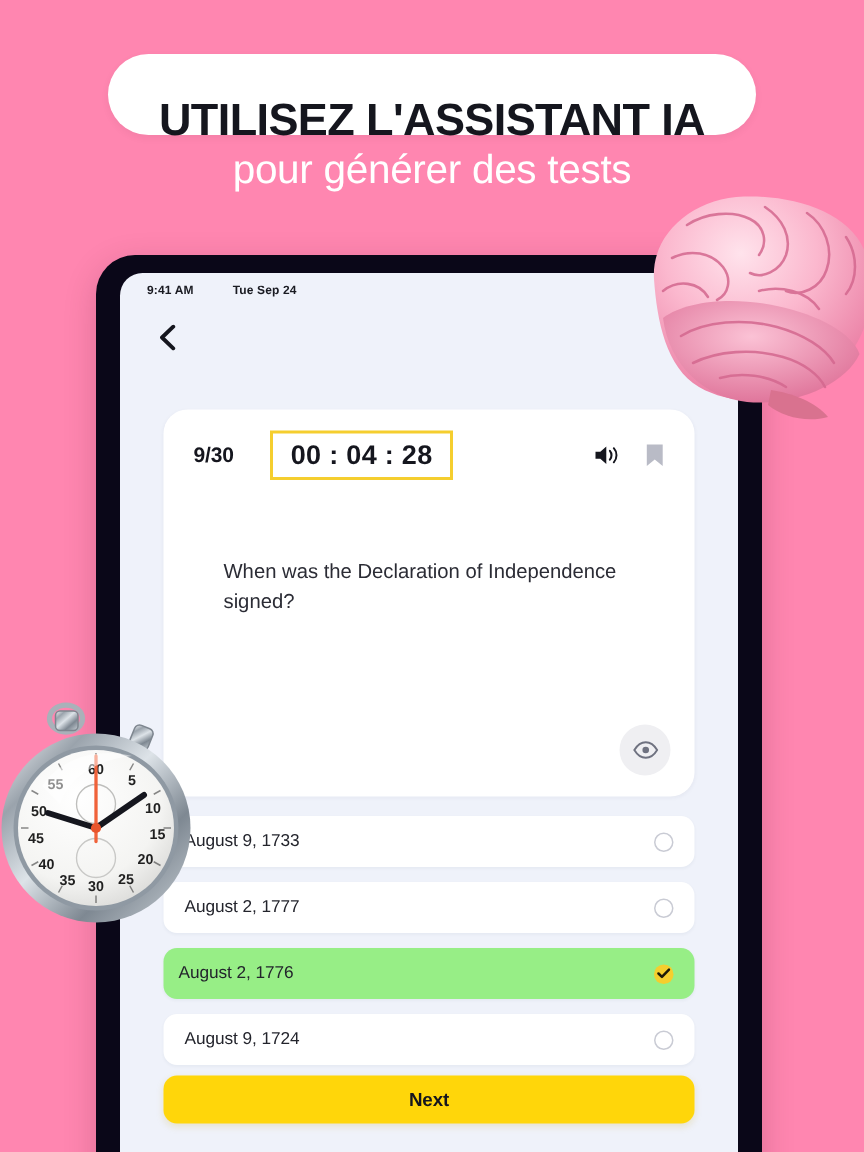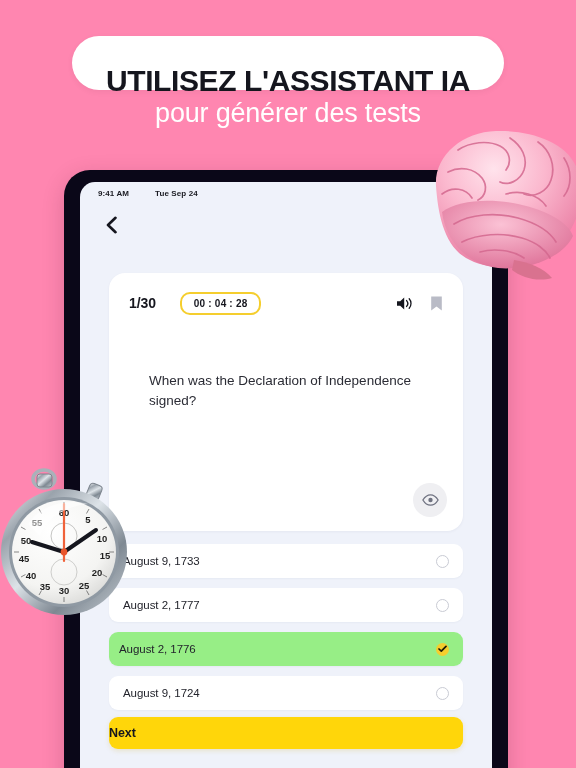--- a/index.html
+++ b/index.html
@@ -101,23 +101,23 @@
     height: 44px;
   }
   .progress-count {
     font-size: 14px; font-weight: 700; color: #15161E;
     letter-spacing: -0.1px;
   }
   .timer-pill {
     margin-left: 24px;
     border: 2px solid #F5CE2E;
     background: #FFFFFF;
-    border-radius: 10px;
+    border-radius: 0;
     padding: 4px 12px;
-    font-size: 10px; font-weight: 700;
+    font-size: 18px; font-weight: 700;
     color: #15161E;
     letter-spacing: 0.2px;
     white-space: nowrap;
   }
   .card-icons {
     margin-left: auto;
     display: flex; align-items: center; gap: 16px;
   }
   .icon-btn { cursor: pointer; display: flex; align-items: center; justify-content: center; }
 
@@ -178,21 +178,21 @@
     display: flex; align-items: center; justify-content: center;
   }
 
   
   .next-btn {
     position: absolute;
     left: 29px; top: 535px;
     width: 354px; height: 32px;
     background: #FFD60A;
     border-radius: 9px;
-    display: flex; align-items: center; justify-content: flex-start;
+    display: flex; align-items: center; justify-content: center;
     cursor: pointer;
     box-shadow: 0 2px 5px rgba(200,160,0,0.18);
   }
   .next-label {
     font-size: 12.5px; font-weight: 800; color: #15161E;
     letter-spacing: -0.1px;
   }
 
   
   .brain {
@@ -232,21 +232,21 @@
       <div class="backbar">
         <div class="back-chevron">
           <svg width="13" height="18" viewBox="0 0 13 18" aria-hidden="true">
             <path d="M10.5 1.8 L3 9 L10.5 16.2" fill="none" stroke="#15161E" stroke-width="2.6" stroke-linecap="round" stroke-linejoin="round"></path>
           </svg>
         </div>
       </div>
 
       <div class="quiz-card">
         <div class="card-top">
-          <span class="progress-count">1/30</span>
+          <span class="progress-count">9/30</span>
           <span class="timer-pill">00 : 04 : 28</span>
           <div class="card-icons">
             <span class="icon-btn">
               <svg width="18" height="15" viewBox="0 0 18 15" aria-hidden="true">
                 <path d="M1 5.2 H4.2 L8.2 1.6 V13.4 L4.2 9.8 H1 Z" fill="#15161E"></path>
                 <path d="M10.6 4.6 C12 6.2 12 8.8 10.6 10.4" fill="none" stroke="#15161E" stroke-width="1.4" stroke-linecap="round"></path>
                 <path d="M13.2 2.8 C15.6 5.4 15.6 9.6 13.2 12.2" fill="none" stroke="#15161E" stroke-width="1.3" stroke-linecap="round"></path>
               </svg>
             </span>
             <span class="icon-btn">

